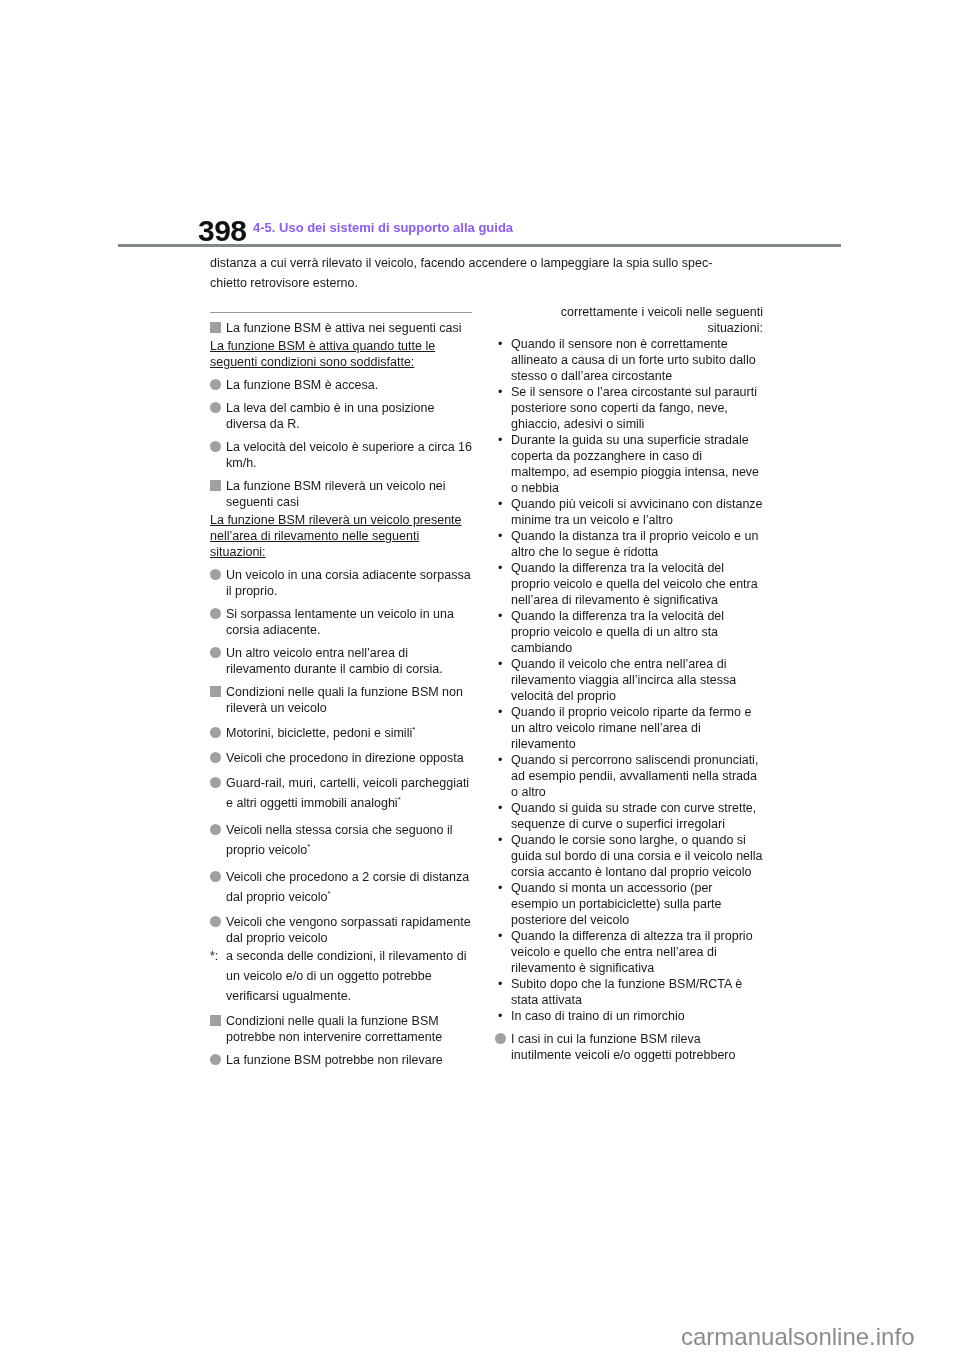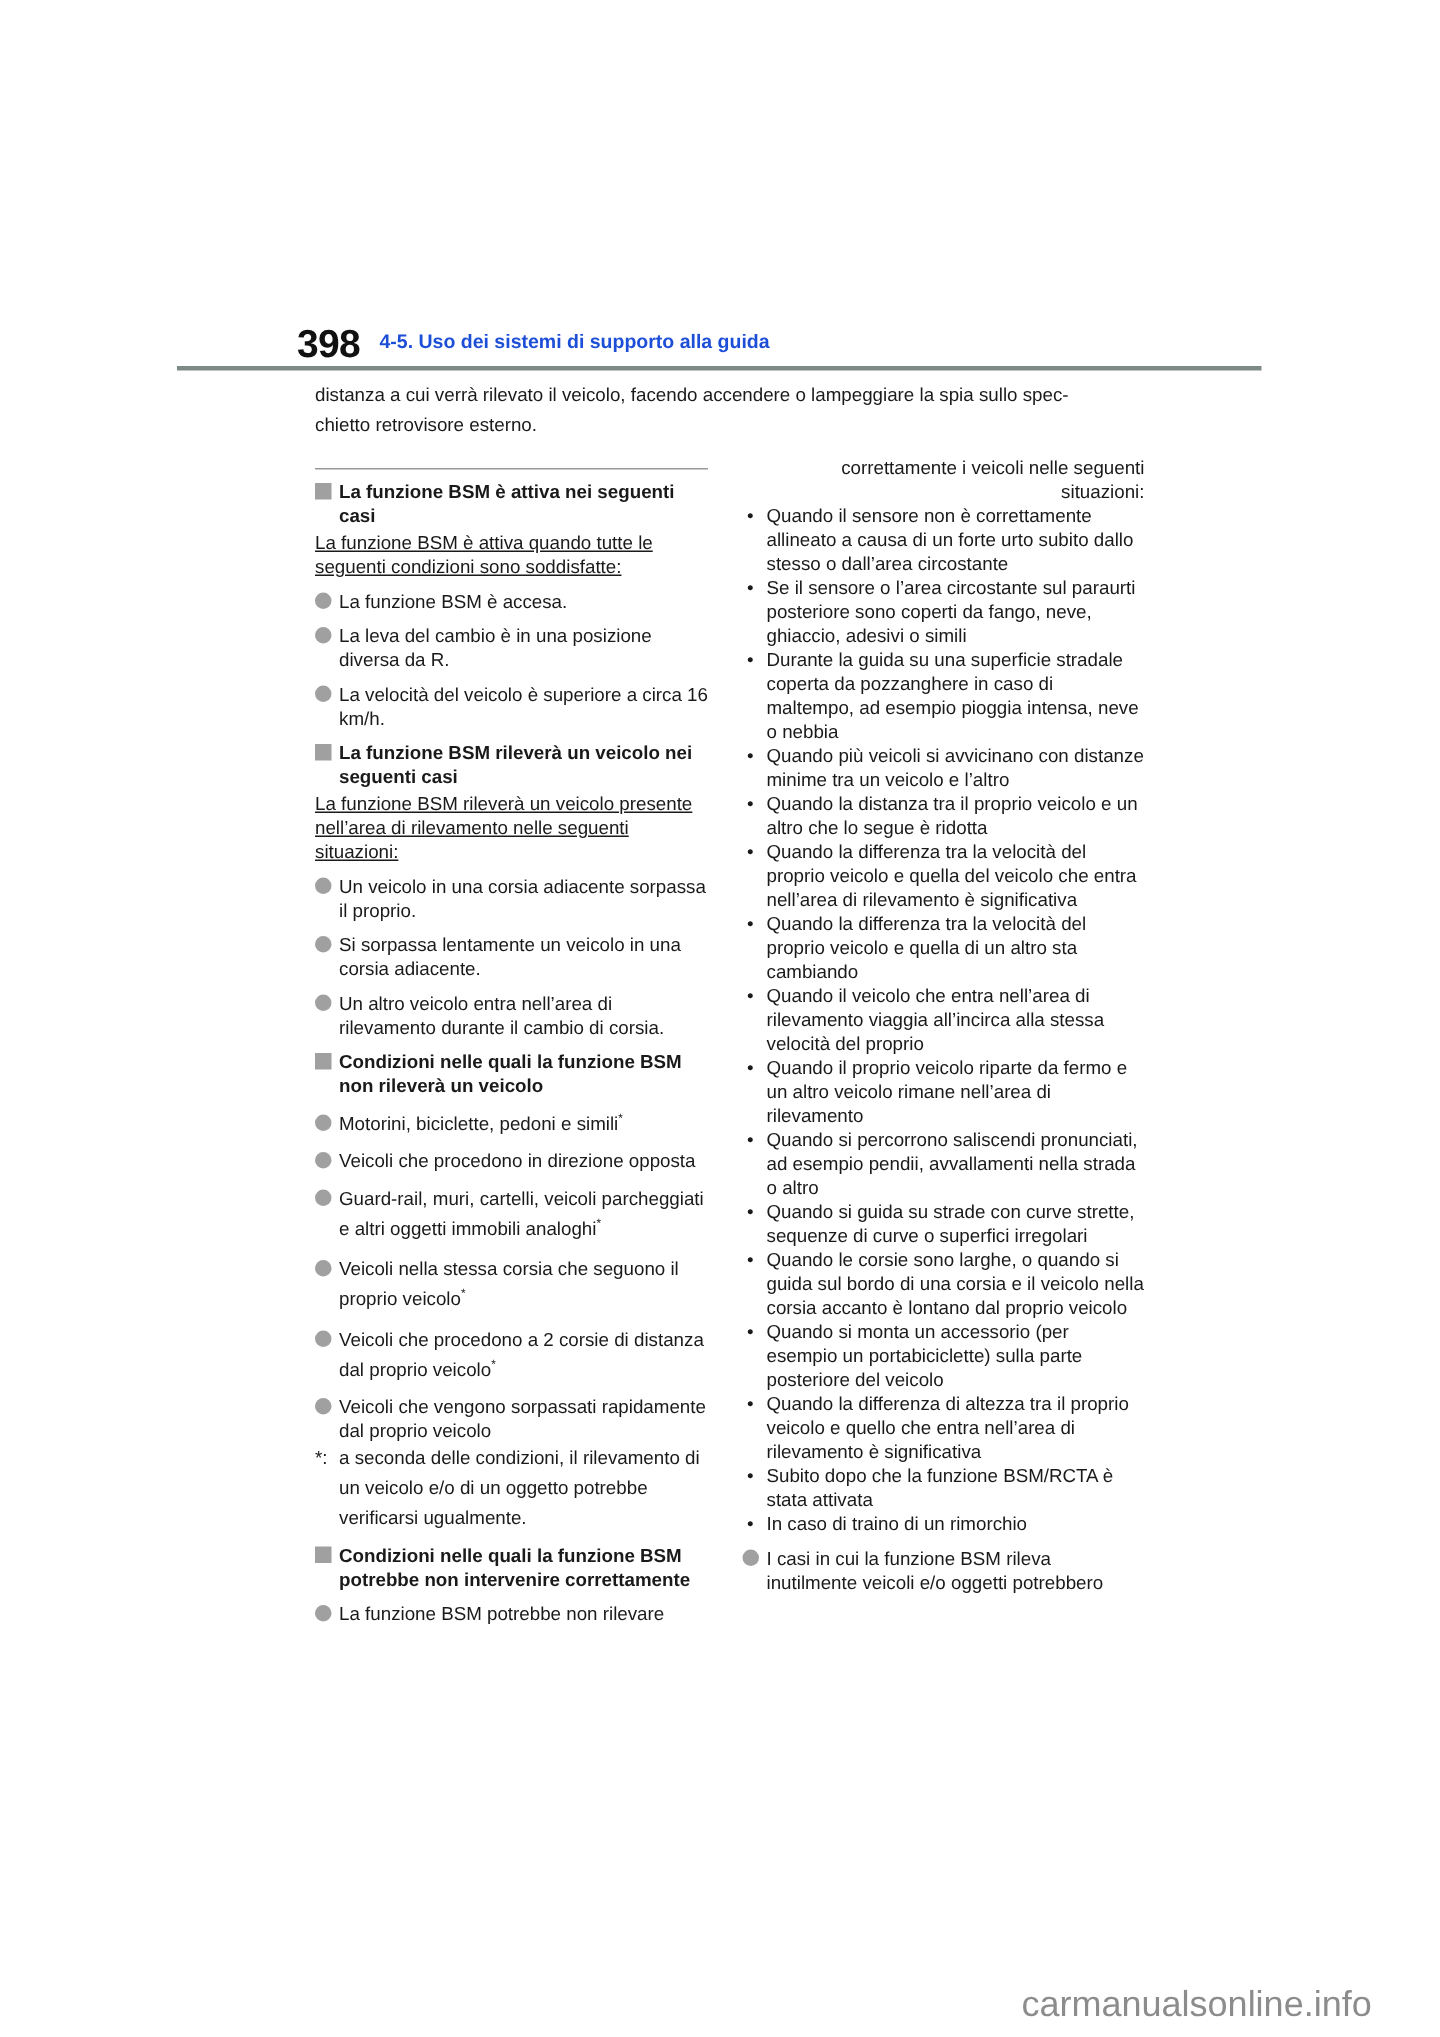--- a/index.html
+++ b/index.html
@@ -1,26 +1,26 @@
 <!DOCTYPE html>
 <html><head>
 <meta charset="utf-8">
 <style>
   html, body { margin: 0; padding: 0; background: #ffffff; }
   body { width: 960px; height: 1358px; position: relative; overflow: hidden;
          font-family: "Liberation Sans", sans-serif; color: #1a1a1a; }
-  .page-num { position: absolute; left: 198px; top: 214px; font-size: 26px; font-weight: bold; letter-spacing: -0.5px; color: #111; }
-  .chapter { position: absolute; left: 253px; top: 220px; font-size: 13px; font-weight: bold; color: #1d4ed8; }
+  .page-num { position: absolute; left: 198px; top: 214px; font-size: 30px; font-weight: bold; letter-spacing: -0.5px; color: #111; }
+  .chapter { position: absolute; left: 253px; top: 220px; font-size: 13px; font-weight: bold; color: #8b5cf6; }
   .header-rule { position: absolute; left: 118px; top: 244px; width: 723px; height: 3px; background: #7d8a88; }
   .intro { position: absolute; left: 210px; top: 253px; width: 560px; font-size: 12.5px; line-height: 20px; }
   .col { position: absolute; top: 0; font-size: 12.5px; line-height: 16px; }
   .col-left { left: 210px; width: 262px; top: 312px; }
   .col-right { left: 495px; width: 268px; top: 304px; }
   .sep { height: 1px; background: #9a9a9a; margin-bottom: 6px; }
-  .h { font-weight: bold; padding-left: 16px; position: relative; margin-top: 7px; }
+  .h { font-weight: normal; padding-left: 16px; position: relative; margin-top: 7px; }
   .h .sq { position: absolute; left: 0; top: 2px; width: 11px; height: 11px; background: #a0a0a0; }
   .p { margin-top: 2px; text-decoration: underline; }
   .b { padding-left: 16px; position: relative; margin-top: 7px; }
   .b .dot { position: absolute; left: 0; top: 2px; width: 11px; height: 11px; border-radius: 50%; background: #a0a0a0; }
   .b.tall { line-height: 20px; }
   .b.tall .dot { top: 4px; }
   sup { font-size: 8px; line-height: 0; }
   .note { position: relative; padding-left: 16px; line-height: 20px; margin-top: 0; }
   .note .mark { position: absolute; left: 0; top: 0; }
   .li { padding-left: 16px; position: relative; }

